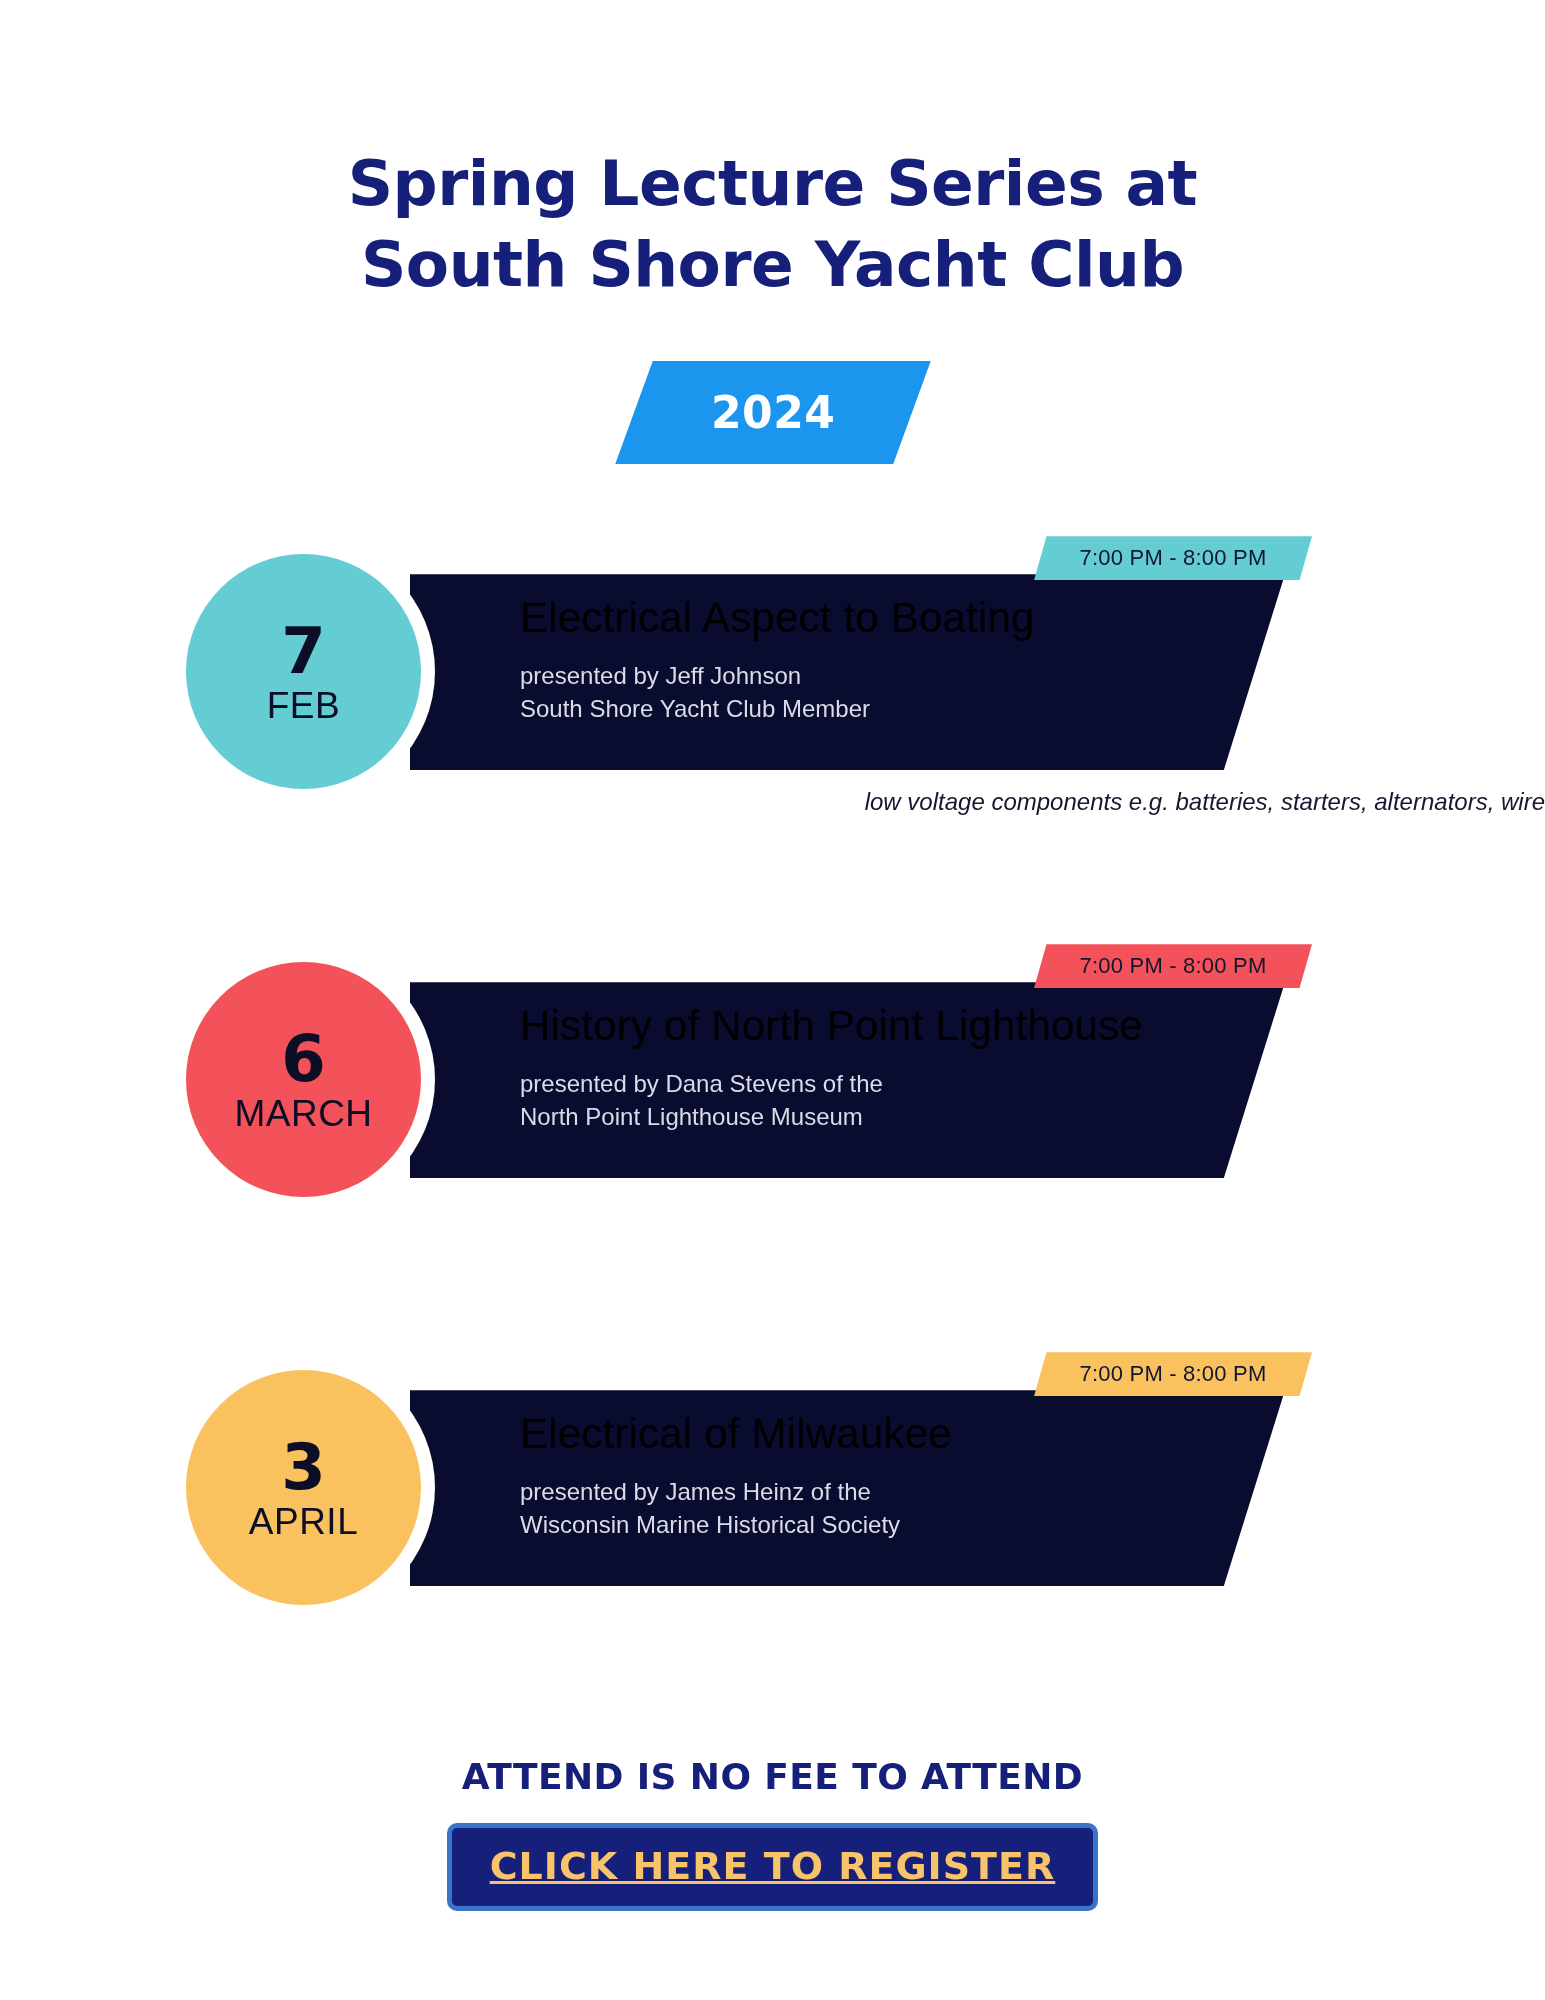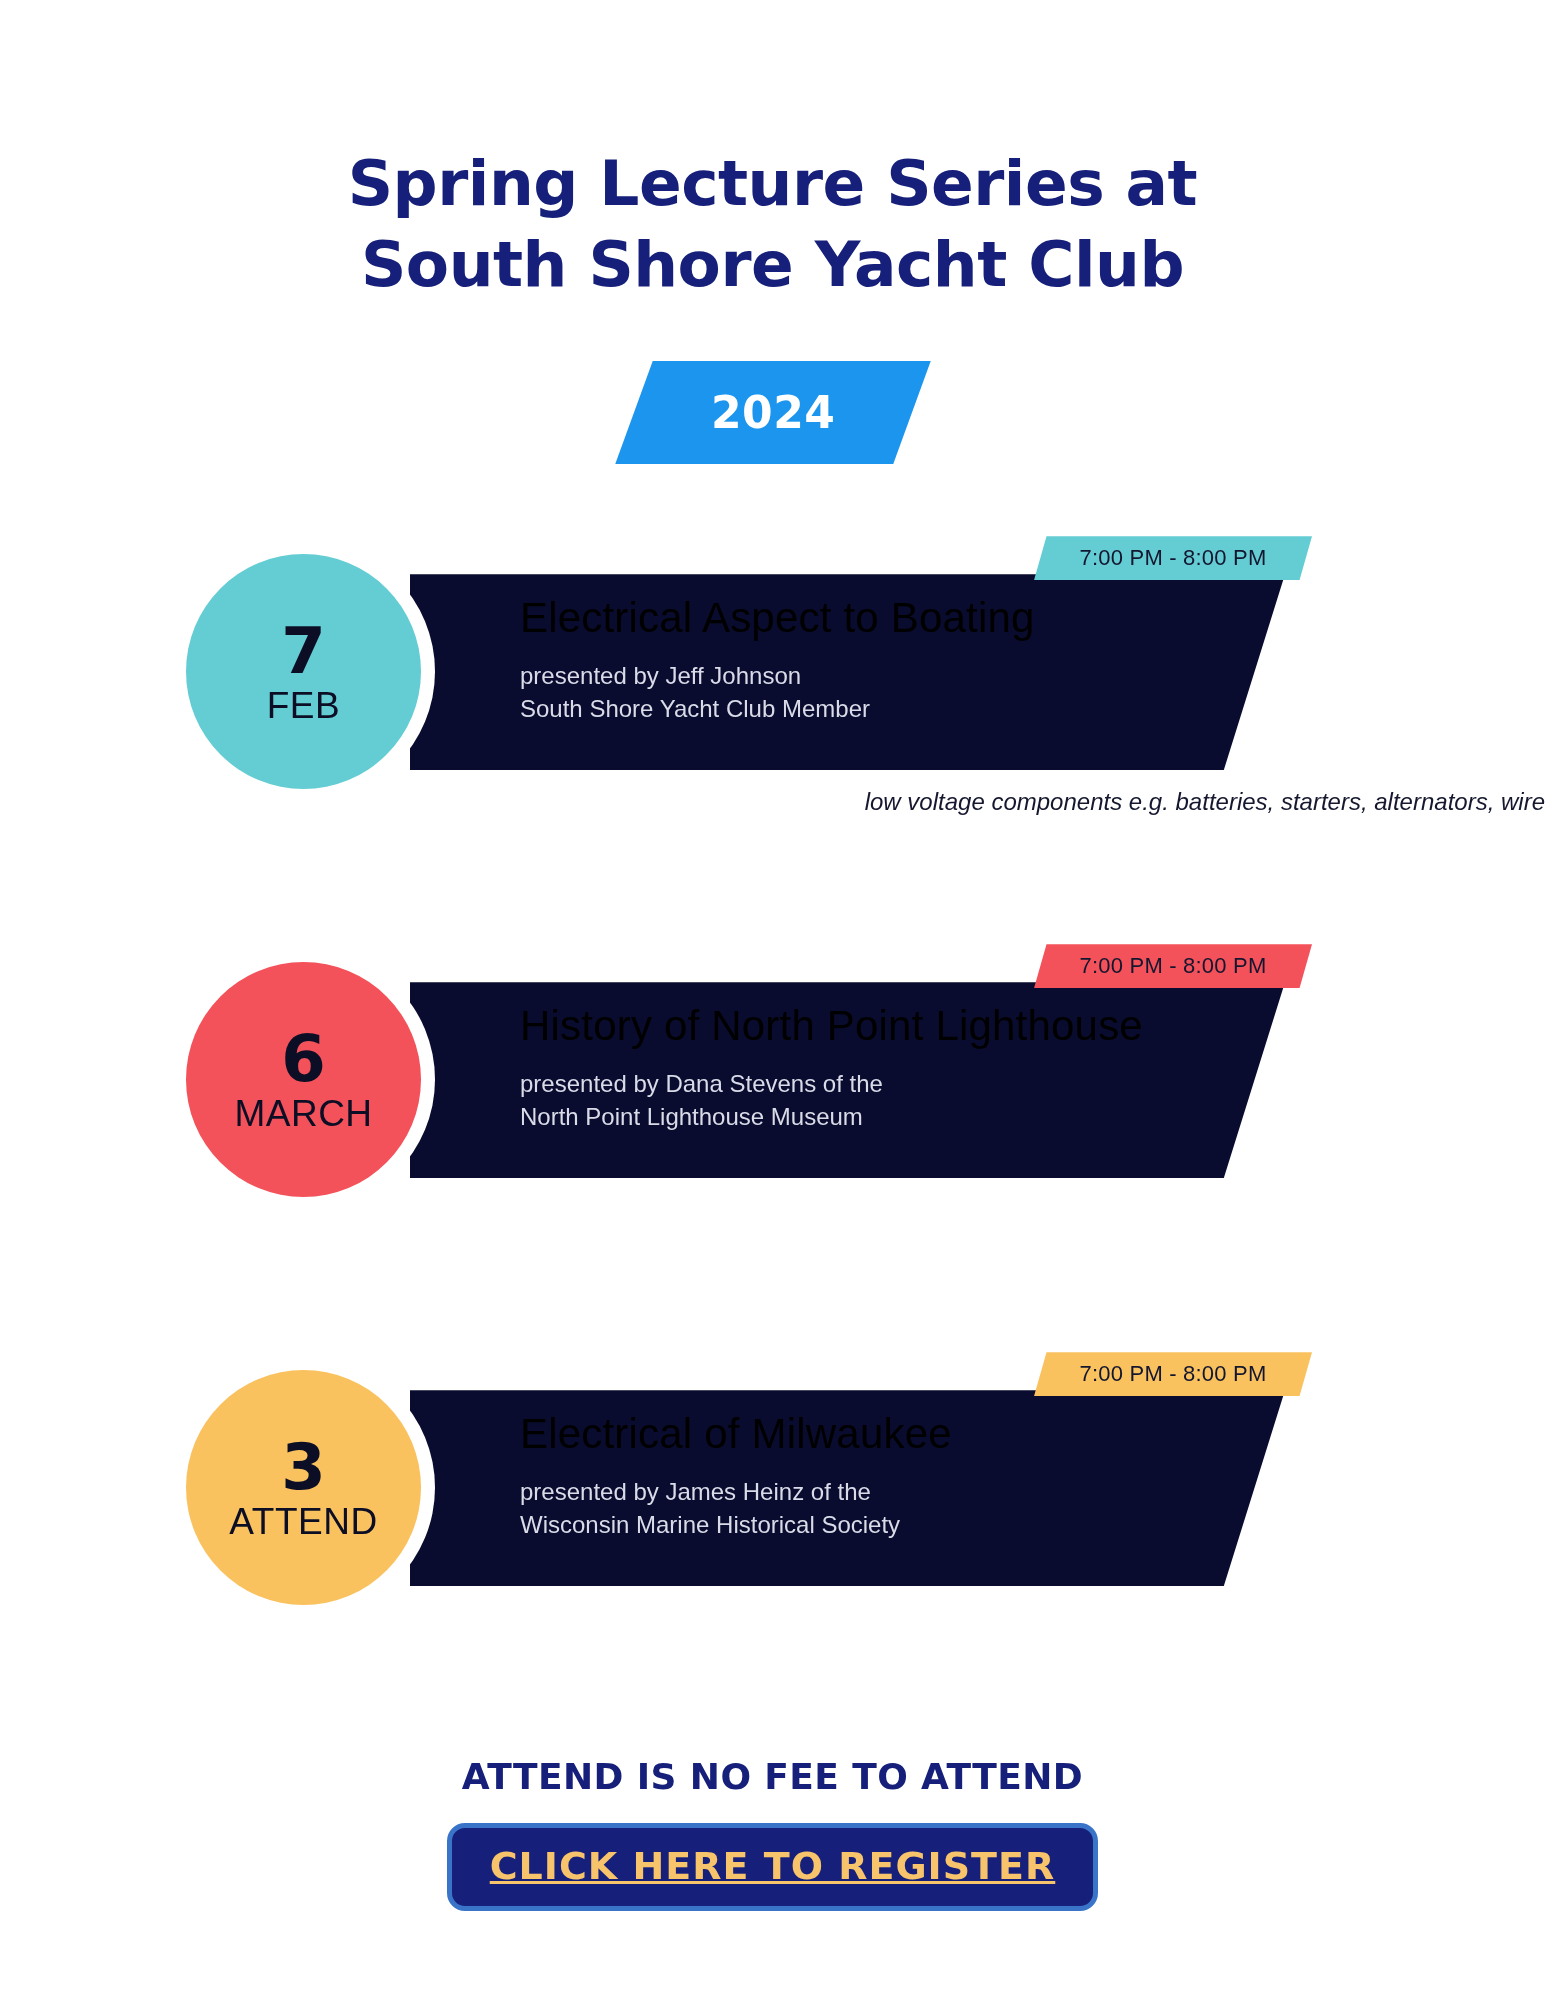--- a/index.html
+++ b/index.html
@@ -185,21 +185,21 @@
   .register-btn {
     display: inline-block;
     background: #16207a;
     color: #f7c46c;
     font-family: "DejaVu Sans", sans-serif;
     font-weight: bold;
     font-size: 38px;
     letter-spacing: 1px;
     padding: 16px 38px 18px 38px;
     border: 5px solid #3a74c9;
-    border-radius: 18px;
+    border-radius: 10px;
     cursor: pointer;
   }
 </style>
 </head>
 <body>
 
 <div class="poster">
 
   <div class="header">
     <h1 class="title">
@@ -259,21 +259,21 @@
         <div class="time-tag" style="background:#f9c25f;">
           <span>7:00 PM - 8:00 PM</span>
         </div>
         <div class="bar-text">
           <div class="event-title">Electrical of Milwaukee</div>
           <p class="event-presenter">presented by James Heinz of the</p>
           <p class="event-presenter">Wisconsin Marine Historical Society</p>
         </div>
         <div class="date-circle" style="background:#f9c25f;">
           <div class="date-day">3</div>
-          <div class="date-month">ATTEND</div>
+          <div class="date-month">APRIL</div>
         </div>
         <div class="event-note"></div>
       </div>
     </div>
 
   </div>
 
   <div class="footer">
     <div class="no-fee">ATTEND IS NO FEE TO ATTEND</div>
     <a class="register-btn" href="#">CLICK HERE TO REGISTER</a>

